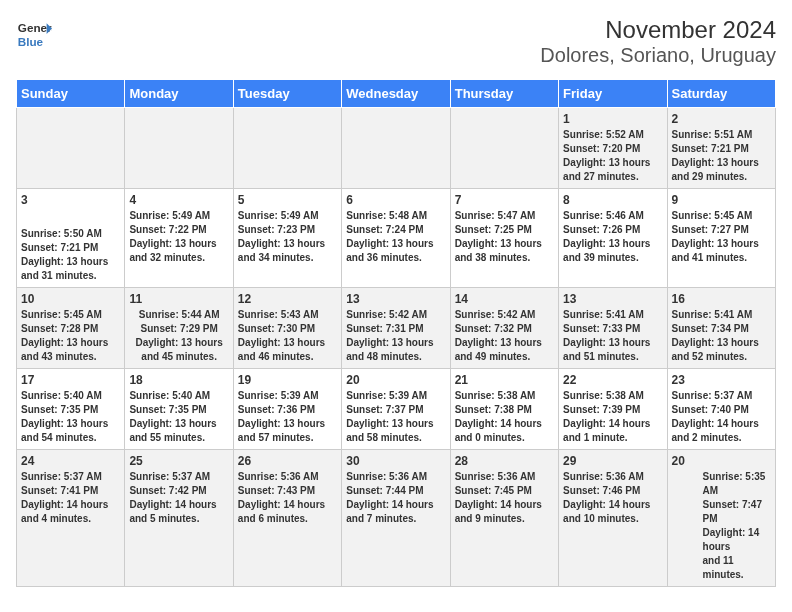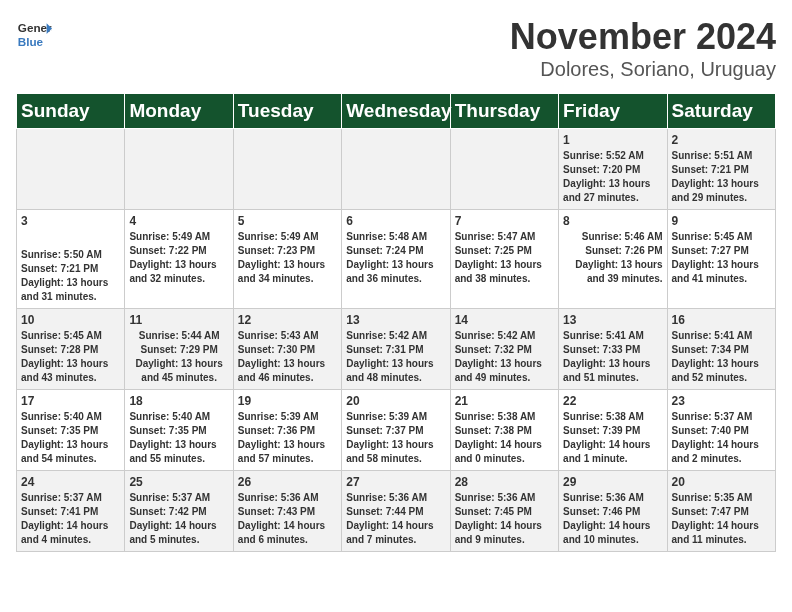--- a/index.html
+++ b/index.html
@@ -22,38 +22,38 @@
       gap: 4px;
     }
     .logo-icon {
       width: 36px;
       height: 36px;
     }
     .title-area {
       text-align: right;
     }
     .month-title {
-      font-size: 36px;
-      font-weight: bold;
+      font-size: 24px;
+      font-weight: normal;
       color: #333;
       text-align: right;
     }
     .location-title {
       font-size: 20px;
       color: #555;
     }
     table {
       width: 100%;
       border-collapse: collapse;
       table-layout: fixed;
     }
     thead tr th {
-      background-color: #14532d;
+      background-color: #3b82f6;
       color: #fff;
-      font-size: 19px;
+      font-size: 13px;
       font-weight: bold;
       padding: 6px 4px;
       text-align: left;
       border: 1px solid #fff;
     }
     tbody tr td {
       border: 1px solid #ccc;
       vertical-align: top;
       padding: 4px 4px;
       font-size: 10.5px;
@@ -166,21 +166,21 @@
         </td>
         <td>
           <span class="day-num">7</span>
           <div class="day-info" style="white-space: pre-line;">Sunrise: 5:47 AM
 Sunset: 7:25 PM
 Daylight: 13 hours
 and 38 minutes.</div>
         </td>
         <td>
           <span class="day-num">8</span>
-          <div class="day-info" style="white-space: pre-line; text-align: right;">Sunrise: 5:46 AM
+          <div class="day-info" style="white-space: pre-line;">Sunrise: 5:46 AM
 Sunset: 7:26 PM
 Daylight: 13 hours
 and 39 minutes.</div>
         </td>
         <td>
           <span class="day-num">9</span>
           <div class="day-info" style="white-space: pre-line;">Sunrise: 5:45 AM
 Sunset: 7:27 PM
 Daylight: 13 hours
 and 41 minutes.</div>
@@ -304,21 +304,21 @@
 and 5 minutes.</div>
         </td>
         <td>
           <span class="day-num">26</span>
           <div class="day-info" style="white-space: pre-line;">Sunrise: 5:36 AM
 Sunset: 7:43 PM
 Daylight: 14 hours
 and 6 minutes.</div>
         </td>
         <td>
-          <span class="day-num">27</span>
+          <span class="day-num">30</span>
           <div class="day-info" style="white-space: pre-line;">Sunrise: 5:36 AM
 Sunset: 7:44 PM
 Daylight: 14 hours
 and 7 minutes.</div>
         </td>
         <td>
           <span class="day-num">28</span>
           <div class="day-info" style="white-space: pre-line;">Sunrise: 5:36 AM
 Sunset: 7:45 PM
 Daylight: 14 hours
@@ -326,20 +326,20 @@
         </td>
         <td>
           <span class="day-num">29</span>
           <div class="day-info" style="white-space: pre-line;">Sunrise: 5:36 AM
 Sunset: 7:46 PM
 Daylight: 14 hours
 and 10 minutes.</div>
         </td>
         <td>
           <span class="day-num">20</span>
-          <div class="day-info" style="white-space: pre-line;">Sunrise: 5:35 AM
+          <div class="day-info" style="white-space: pre-line; margin-left: 31px;">Sunrise: 5:35 AM
 Sunset: 7:47 PM
 Daylight: 14 hours
 and 11 minutes.</div>
         </td>
       </tr>
     </tbody>
 </table>
 
 </body></html>

